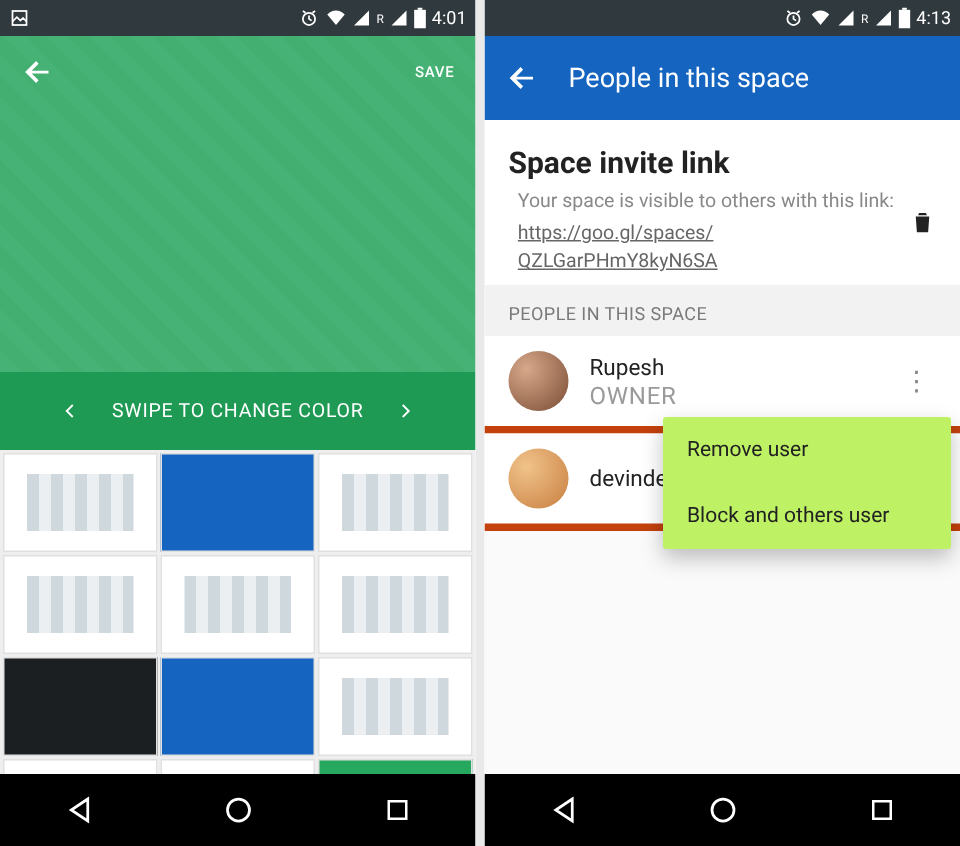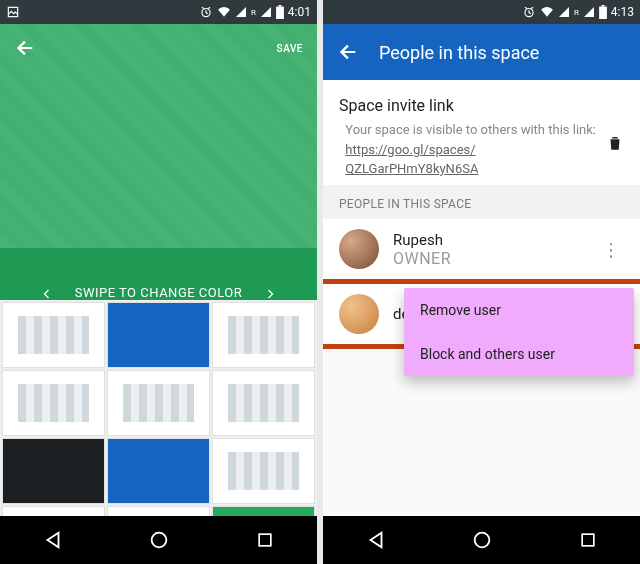--- a/index.html
+++ b/index.html
@@ -60,21 +60,21 @@
   height: 176px;
   background:
     linear-gradient(rgba(38,169,94,0.8), rgba(38,169,94,0.8)),
     repeating-linear-gradient(45deg, #c8d6cf 0 10px, #b6c8be 10px 20px);
 }
 .swipe-bar {
   height: 52px;
   background: #1f9a55;
   color: #fff;
   display: flex;
-  align-items: flex-end;
+  align-items: center;
   justify-content: center;
   gap: 22px;
   font-size: 13px;
   letter-spacing: 0.5px;
 }
 .grid {
   flex: 1;
   display: grid;
   grid-template-columns: repeat(3, 1fr);
   grid-auto-rows: 66px;
@@ -108,21 +108,21 @@
   display: flex;
   align-items: center;
   padding: 0 14px;
   gap: 20px;
   font-size: 18px;
 }
 .back { font-size: 20px; }
 .section {
   padding: 16px 16px 8px 16px;
 }
-.section h2 { font-size: 16px; font-weight: 400; color: #222; margin-bottom: 6px; }
+.section h2 { font-size: 20px; font-weight: 700; color: #222; margin-bottom: 6px; }
 .section .sub { font-size: 13px; color: #888; line-height: 1.4; }
 .section .linkrow {
   display: flex;
   align-items: flex-start;
   justify-content: flex-end;
   gap: 10px;
   margin-top: 2px;
 }
 .section a { color: #666; font-size: 13px; text-decoration: underline; }
 .section-header {
@@ -149,23 +149,23 @@
 .avatar.alt { background: radial-gradient(circle at 30% 30%, #f0c38a, #c97e40); }
 .person .info { flex: 1; }
 .person .name { font-size: 15px; color: #222; }
 .person .role { font-size: 16px; color: #9a9a9a; letter-spacing: 0.5px; }
 .more { color: #888; font-size: 18px; padding: 0 4px; }
 
 
 .popup {
   position: absolute;
   right: 6px;
-  top: 288px;
-  width: 230px;
-  background: #f0abfc;
+  top: 278px;
+  width: 192px;
+  background: #bef264;
   box-shadow: 0 6px 14px rgba(0,0,0,0.25);
   border-radius: 2px;
   z-index: 50;
 }
 .popup .item {
   padding: 14px 16px;
   font-size: 14px;
   color: #222;
 }
 

